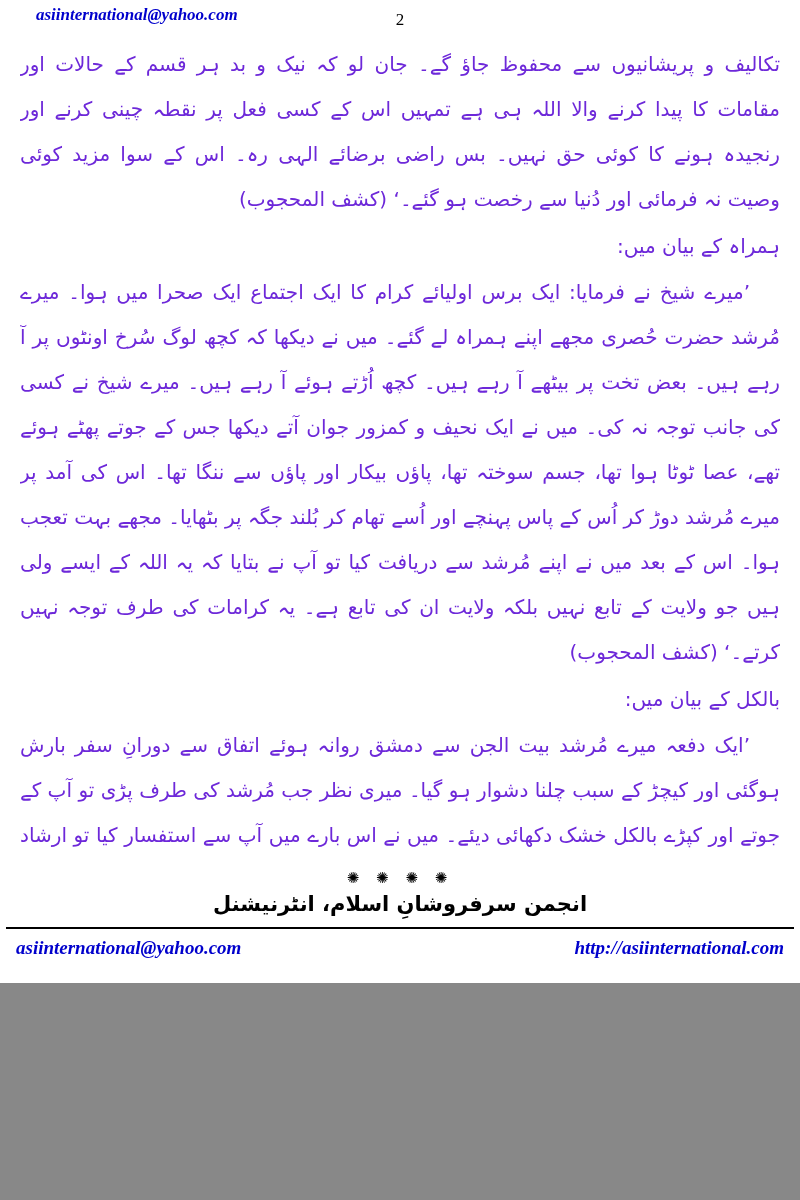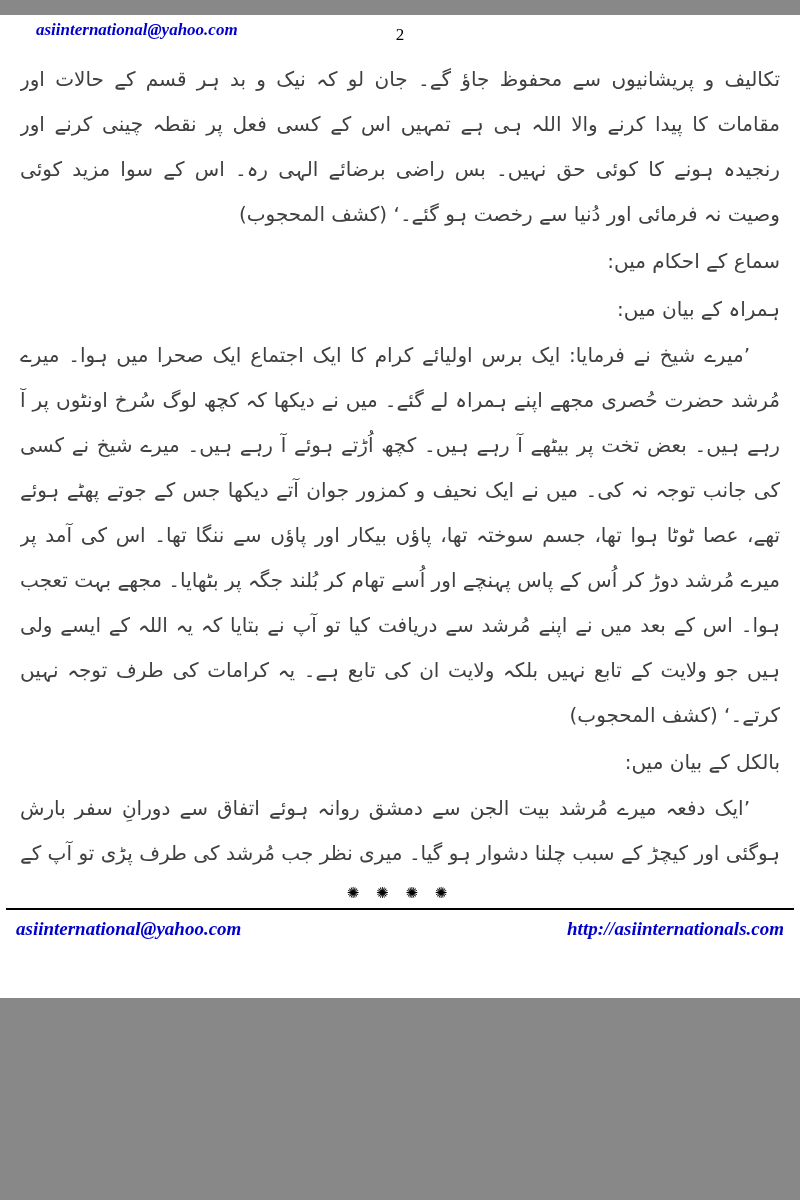--- a/index.html
+++ b/index.html
@@ -1,21 +1,21 @@
 <!DOCTYPE html>
 <html><head>
 <meta charset="utf-8">
 <style>
   * { margin: 0; padding: 0; box-sizing: border-box; }
   html, body { background: #888; }
   .page {
     position: relative;
     width: 800px;
     height: 983px;
-    margin: 15px auto;
+    margin: 0 auto;
     background: #ffffff;
     overflow: hidden;
     font-family: "DejaVu Sans", sans-serif;
   }
   
   .header-email {
     position: absolute;
     top: 5px;
     left: 36px;
     font-family: "Liberation Serif", "DejaVu Serif", serif;
@@ -38,21 +38,21 @@
   }
   
   .doc-body {
     position: absolute;
     top: 42px;
     left: 20px;
     right: 20px;
     bottom: 116px;
     overflow: hidden;
     direction: rtl;
-    color: #404040;
+    color: #6d28d9;
   }
   .para {
     font-size: 20px;
     line-height: 45px;
     text-align: justify;
     text-indent: 30px;
   }
   .para.no-indent { text-indent: 0; }
   .heading {
     font-size: 20px;
@@ -109,30 +109,30 @@
 <body>
 
 <div class="page">
 
   <a class="header-email">asiinternational@yahoo.com</a>
 
   <div class="page-number">2</div>
 
   <div class="doc-body" dir="rtl" lang="ur">
     <p class="para no-indent">تکالیف و پریشانیوں سے محفوظ جاؤ گے۔ جان لو کہ نیک و بد ہر قسم کے حالات اور مقامات کا پیدا کرنے والا اللہ ہی ہے تمہیں اس کے کسی فعل پر نقطہ چینی کرنے اور رنجیدہ ہونے کا کوئی حق نہیں۔ بس راضی برضائے الہی رہ۔ اس کے سوا مزید کوئی وصیت نہ فرمائی اور دُنیا سے رخصت ہو گئے۔‘ (کشف المحجوب)</p>
-    <p class="heading">سماع کے احکام میں:</p>
     <p class="heading">ہمراہ کے بیان میں:</p>
     <p class="para">’میرے شیخ نے فرمایا: ایک برس اولیائے کرام کا ایک اجتماع ایک صحرا میں ہوا۔ میرے مُرشد حضرت حُصری مجھے اپنے ہمراہ لے گئے۔ میں نے دیکھا کہ کچھ لوگ سُرخ اونٹوں پر آ رہے ہیں۔ بعض تخت پر بیٹھے آ رہے ہیں۔ کچھ اُڑتے ہوئے آ رہے ہیں۔ میرے شیخ نے کسی کی جانب توجہ نہ کی۔ میں نے ایک نحیف و کمزور جوان آتے دیکھا جس کے جوتے پھٹے ہوئے تھے، عصا ٹوٹا ہوا تھا، جسم سوختہ تھا، پاؤں بیکار اور پاؤں سے ننگا تھا۔ اس کی آمد پر میرے مُرشد دوڑ کر اُس کے پاس پہنچے اور اُسے تھام کر بُلند جگہ پر بٹھایا۔ مجھے بہت تعجب ہوا۔ اس کے بعد میں نے اپنے مُرشد سے دریافت کیا تو آپ نے بتایا کہ یہ اللہ کے ایسے ولی ہیں جو ولایت کے تابع نہیں بلکہ ولایت ان کی تابع ہے۔ یہ کرامات کی طرف توجہ نہیں کرتے۔‘ (کشف المحجوب)</p>
     <p class="heading">بالکل کے بیان میں:</p>
     <p class="para">’ایک دفعہ میرے مُرشد بیت الجن سے دمشق روانہ ہوئے اتفاق سے دورانِ سفر بارش ہوگئی اور کیچڑ کے سبب چلنا دشوار ہو گیا۔ میری نظر جب مُرشد کی طرف پڑی تو آپ کے جوتے اور کپڑے بالکل خشک دکھائی دیئے۔ میں نے اس بارے میں آپ سے استفسار کیا تو ارشاد فرمایا: جب سے میں نے اپنے ارادے اور ہمت کی بجائے توکل کا سہارا لیا ہے اور دِل کو حرص سے پاک کیا ہے اللہ نے مجھے ہر قسم کی دلدل سے محفوظ کر دیا ہے۔‘ (کشف المحجوب)</p>
 
   </div>
 
   <div class="footer">
     <div class="ornament">✺ ✺ ✺ ✺</div>
+    <div class="org-title" dir="rtl" lang="ur">انجمن سرفروشانِ اسلام، انٹرنیشنل</div>
     <hr class="footer-divider">
     <div class="footer-links">
       <a class="footer-link">asiinternational@yahoo.com</a>
-      <a class="footer-link">http://asiinternationals.com</a>
+      <a class="footer-link">http://asiinternational.com</a>
     </div>
   </div>
 
 </div>
 
 </body></html>

